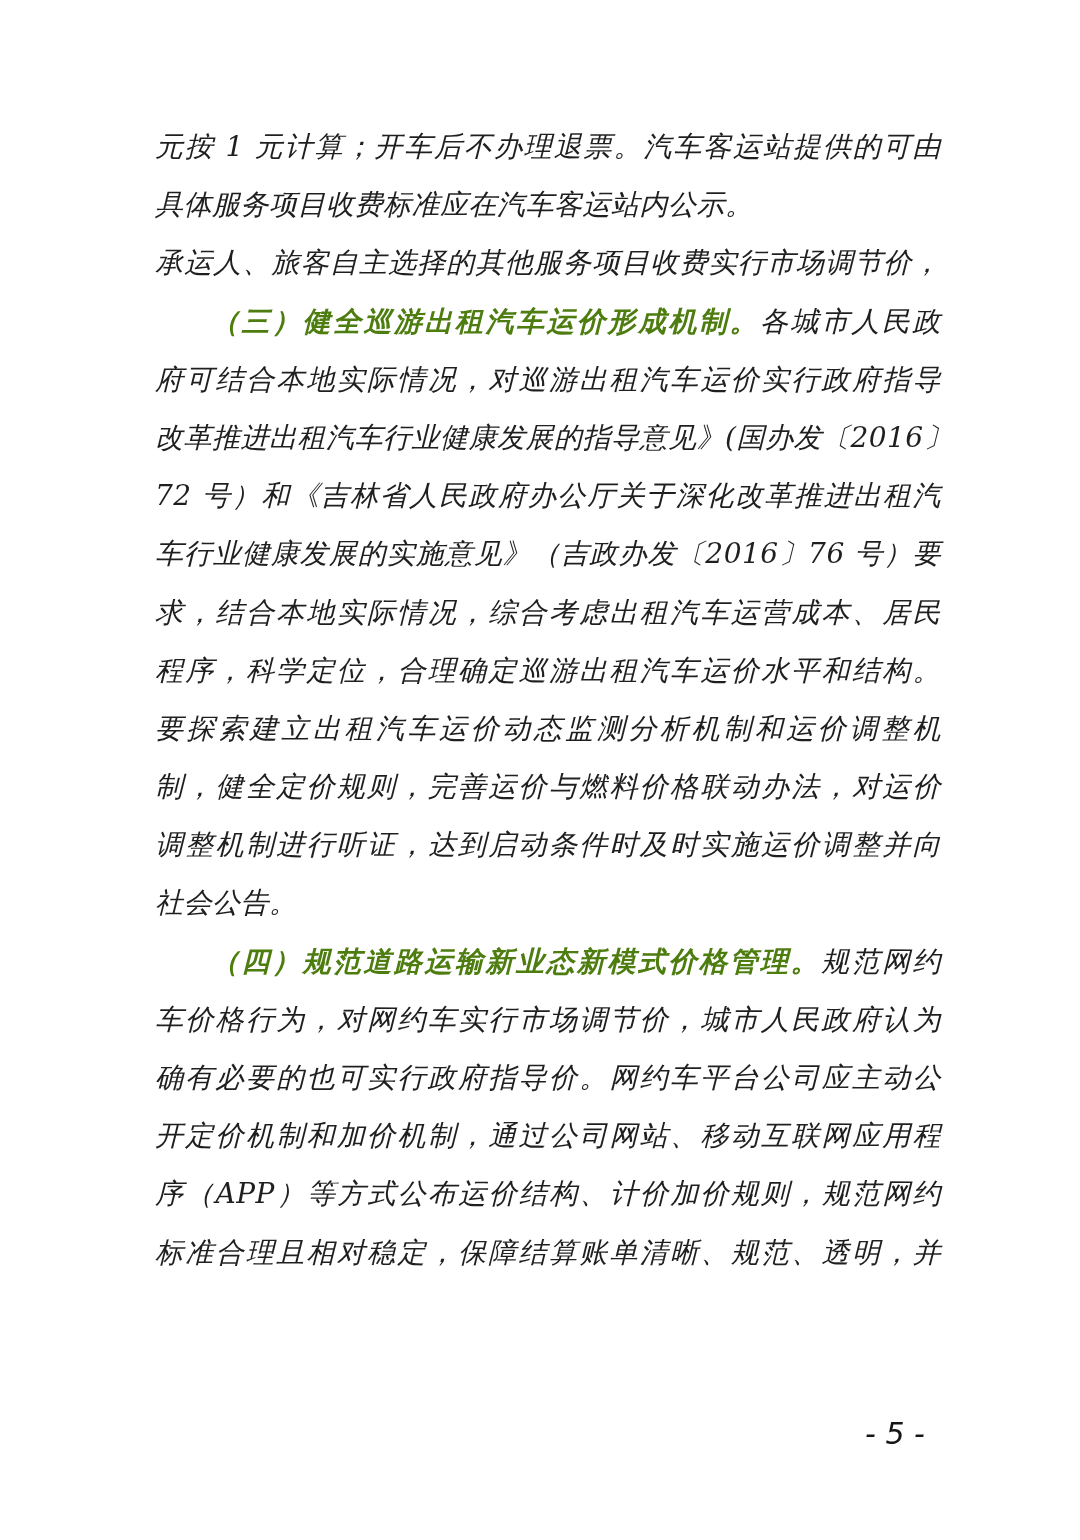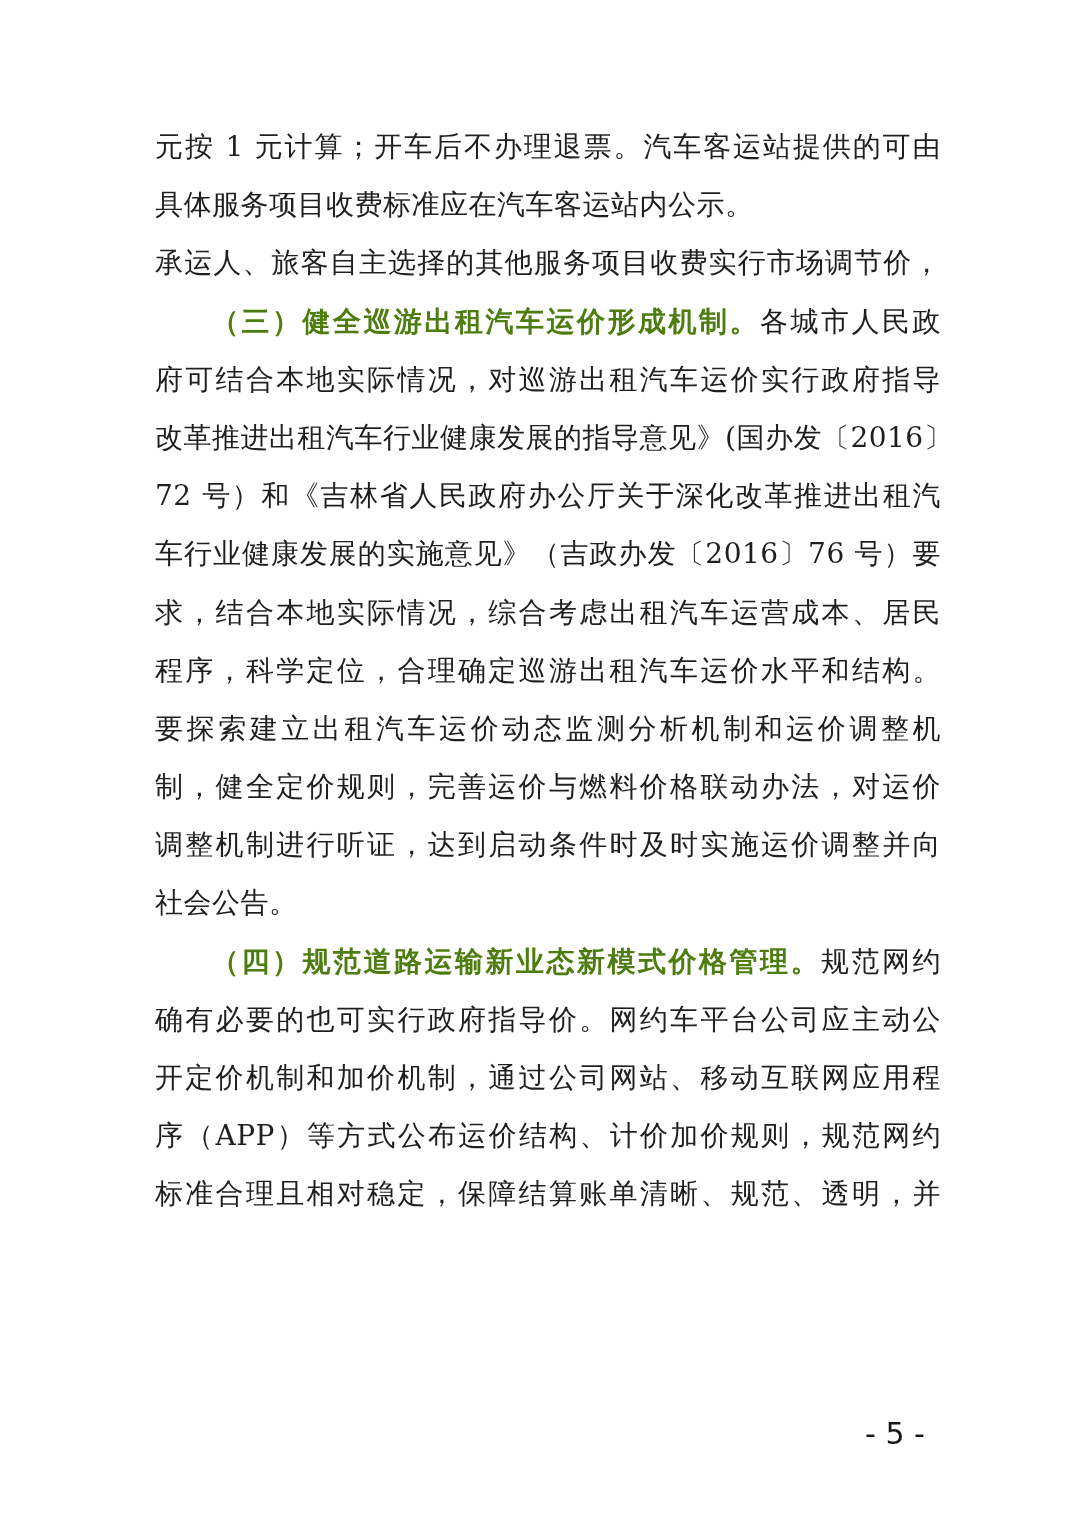--- a/index.html
+++ b/index.html
@@ -13,20 +13,21 @@
     position: relative;
     overflow: hidden;
     font-family: "DejaVu Serif", "Liberation Serif", serif;
   }
   .page {
     position: absolute;
     left: 0; top: 0;
     width: 1080px;
     height: 1540px;
     background: #ffffff;
+    font-style: italic;
   }
   .text-block {
     position: absolute;
     left: 155px;
     top: 118px;
     width: 786px;
     color: #1f1f1f;
   }
   .line {
     display: block;
@@ -77,20 +78,21 @@
     <div class="line"><span>72 号）和《吉林省人民政府办公厅关于深化改革推进出租汽</span></div>
     <div class="line"><span>车行业健康发展的实施意见》（吉政办发〔2016〕76 号）要</span></div>
     <div class="line"><span>求，结合本地实际情况，综合考虑出租汽车运营成本、居民</span></div>
     <div class="line"><span>程序，科学定位，合理确定巡游出租汽车运价水平和结构。</span></div>
     <div class="line"><span>要探索建立出租汽车运价动态监测分析机制和运价调整机</span></div>
     <div class="line"><span>制，健全定价规则，完善运价与燃料价格联动办法，对运价</span></div>
     <div class="line"><span>调整机制进行听证，达到启动条件时及时实施运价调整并向</span></div>
     <div class="line end"><span>社会公告。</span></div>
 
     <div class="line indent"><span class="bold-lead">（四）规范道路运输新业态新模式价格管理。</span><span>规范网约</span></div>
+    <div class="line"><span>车价格行为，对网约车实行市场调节价，城市人民政府认为</span></div>
     <div class="line"><span>确有必要的也可实行政府指导价。网约车平台公司应主动公</span></div>
     <div class="line"><span>开定价机制和加价机制，通过公司网站、移动互联网应用程</span></div>
     <div class="line"><span>序（APP）等方式公布运价结构、计价加价规则，规范网约</span></div>
     <div class="line"><span>标准合理且相对稳定，保障结算账单清晰、规范、透明，并</span></div>
 
   </div>
 
   <div class="page-number">- 5 -</div>
 </div>
 

